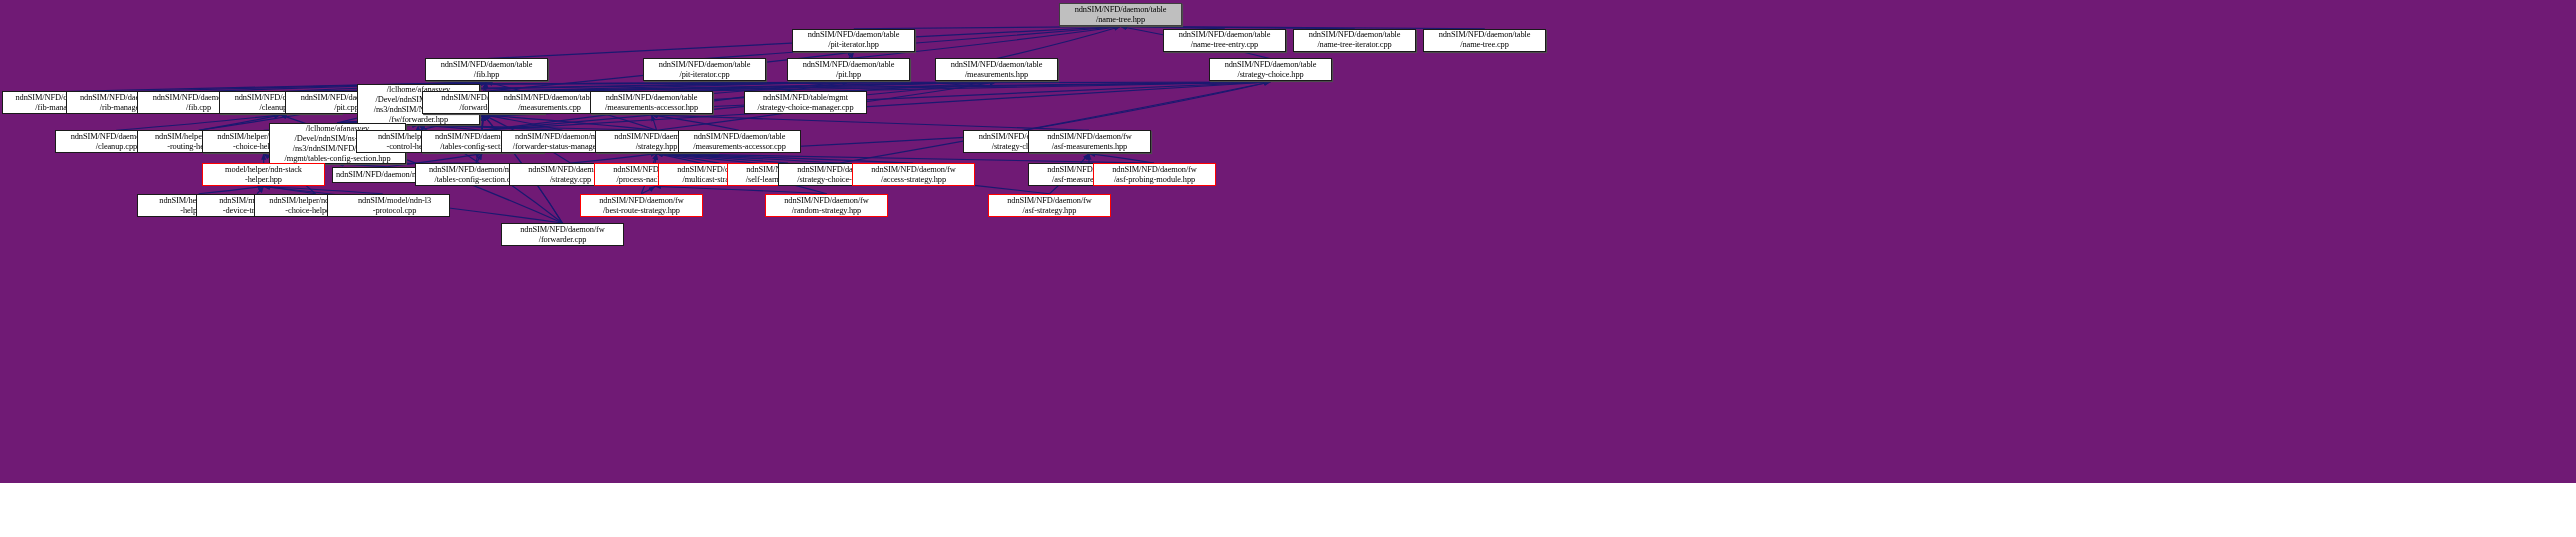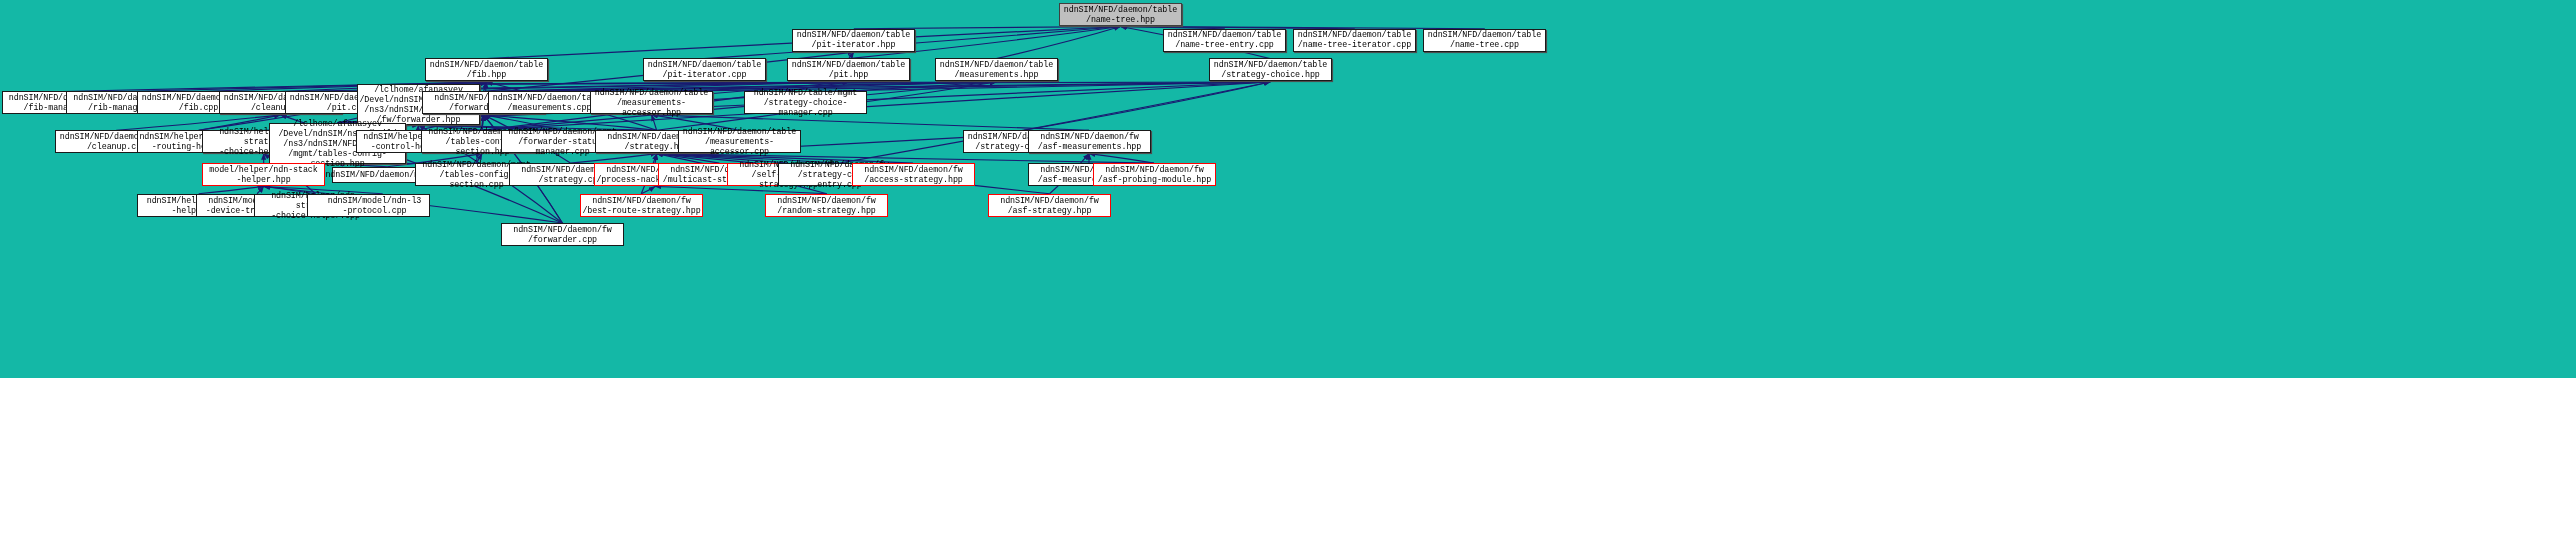--- a/index.html
+++ b/index.html
@@ -3,23 +3,23 @@
 <meta charset="utf-8">
 <style>
   html, body {
     margin: 0;
     padding: 0;
     background: #ffffff;
   }
   #graph {
     position: relative;
     width: 2576px;
-    height: 378px;
-    background: #14b8a6;
-    font-family: Liberation Mono, monospace;
+    height: 483px;
+    background: #701a75;
+    font-family: Liberation Serif, serif;
     overflow: hidden;
   }
   #edges {
     position: absolute;
     left: 0;
     top: 0;
     width: 2576px;
     height: 538px;
     pointer-events: none;
   }
@@ -252,18 +252,18 @@
     <div class="node red" style="left: 765px; top: 194px; width: 123px; height: 23.4px;"><span>ndnSIM/NFD/daemon/fw
 /random-strategy.hpp</span></div>
     <div class="node red" style="left: 988px; top: 194px; width: 123px; height: 23.4px;"><span>ndnSIM/NFD/daemon/fw
 /asf-strategy.hpp</span></div>
     <div class="node" style="left: 137px; top: 194px; width: 123px; height: 23.4px;"><span>ndnSIM/helper/ndn-app
 -helper.cpp</span></div>
     <div class="node" style="left: 196px; top: 194px; width: 123px; height: 23.4px;"><span>ndnSIM/model/ndn-net
 -device-transport.cpp</span></div>
     <div class="node" style="left: 254px; top: 194px; width: 123px; height: 23.4px;"><span>ndnSIM/helper/ndn-strategy
 -choice-helper.cpp</span></div>
-    <div class="node" style="left: 307px; top: 194px; width: 123px; height: 23.4px; padding-left: 12px;"><span>ndnSIM/model/ndn-l3
+    <div class="node" style="left: 327px; top: 194px; width: 123px; height: 23.4px; padding-left: 12px;"><span>ndnSIM/model/ndn-l3
 -protocol.cpp</span></div>
     <div class="node" style="left: 501px; top: 223px; width: 123px; height: 23.4px;"><span>ndnSIM/NFD/daemon/fw
 /forwarder.cpp</span></div>
   </div>
 
 
 </body></html>

